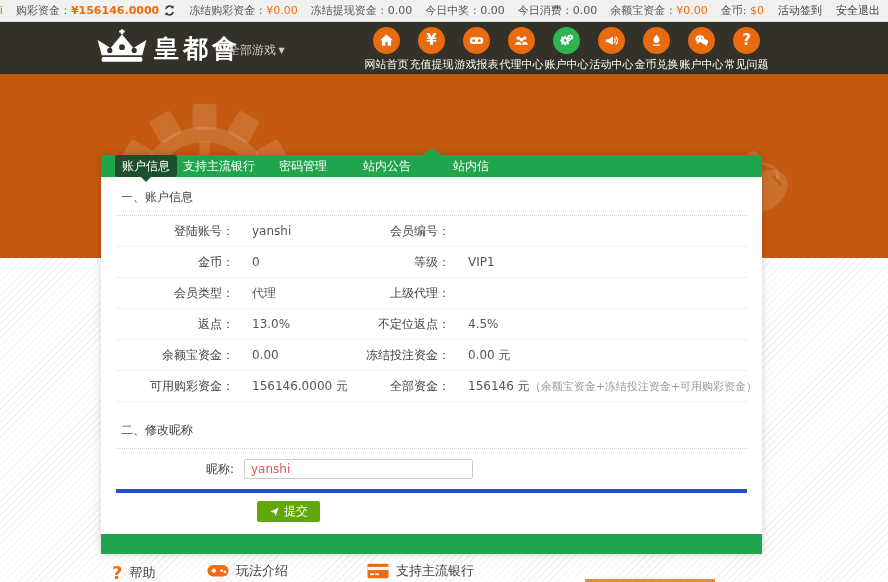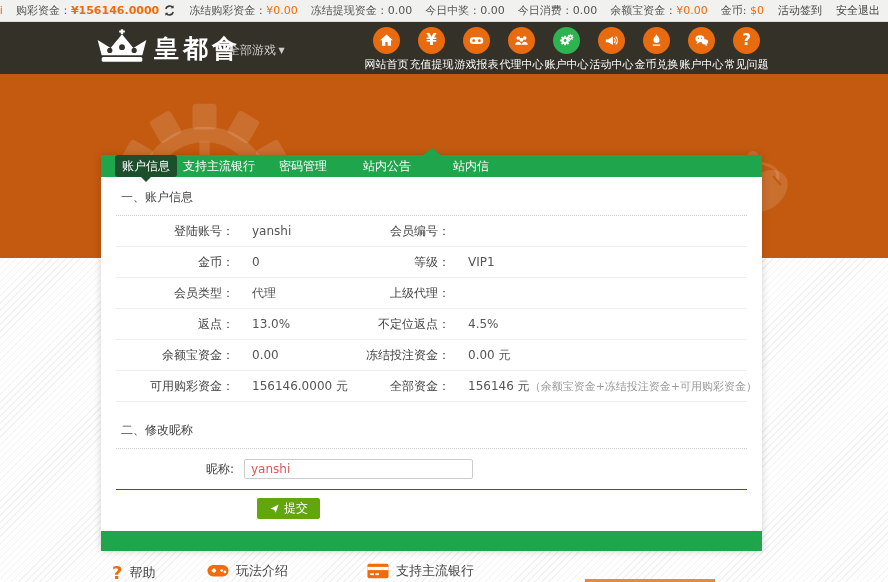--- a/index.html
+++ b/index.html
@@ -103,21 +103,21 @@
   .cell-value { color:#555; padding-left:8px; white-space:nowrap; }
   .cell-note { color:#999; font-size:11px; }
   .nick-row { display:grid; grid-template-columns:128px auto; align-items:center; height:40px; font-size:12px; }
   .nick-field { display:flex; align-items:center; }
   .nick-input {
     width:229px; height:20px; border:1px solid #ccc; border-radius:2px;
     font-size:12px; color:#e05555; padding:0 6px; outline:none;
     font-family:"DejaVu Sans","Liberation Sans",sans-serif;
   }
   .nick-note { color:#999; font-size:11px; margin-left:12px; white-space:nowrap; }
-  .submit-row { border-top:1px solid #1d4ed8; padding:8px 0 12px 141px; }
+  .submit-row { border-top:4px solid #1d4ed8; padding:8px 0 12px 141px; }
   .submit-btn {
     display:inline-flex; align-items:center; gap:4px;
     background:#62a60e; color:#fff; border:none; border-radius:2px;
     font-size:12px; height:21px; padding:0 12px; cursor:pointer;
     font-family:"DejaVu Sans","Liberation Sans",sans-serif;
   }
   .submit-btn svg { width:11px; height:11px; }
   .card-greenbar { height:20px; background:#1fa64c; }
 
   

